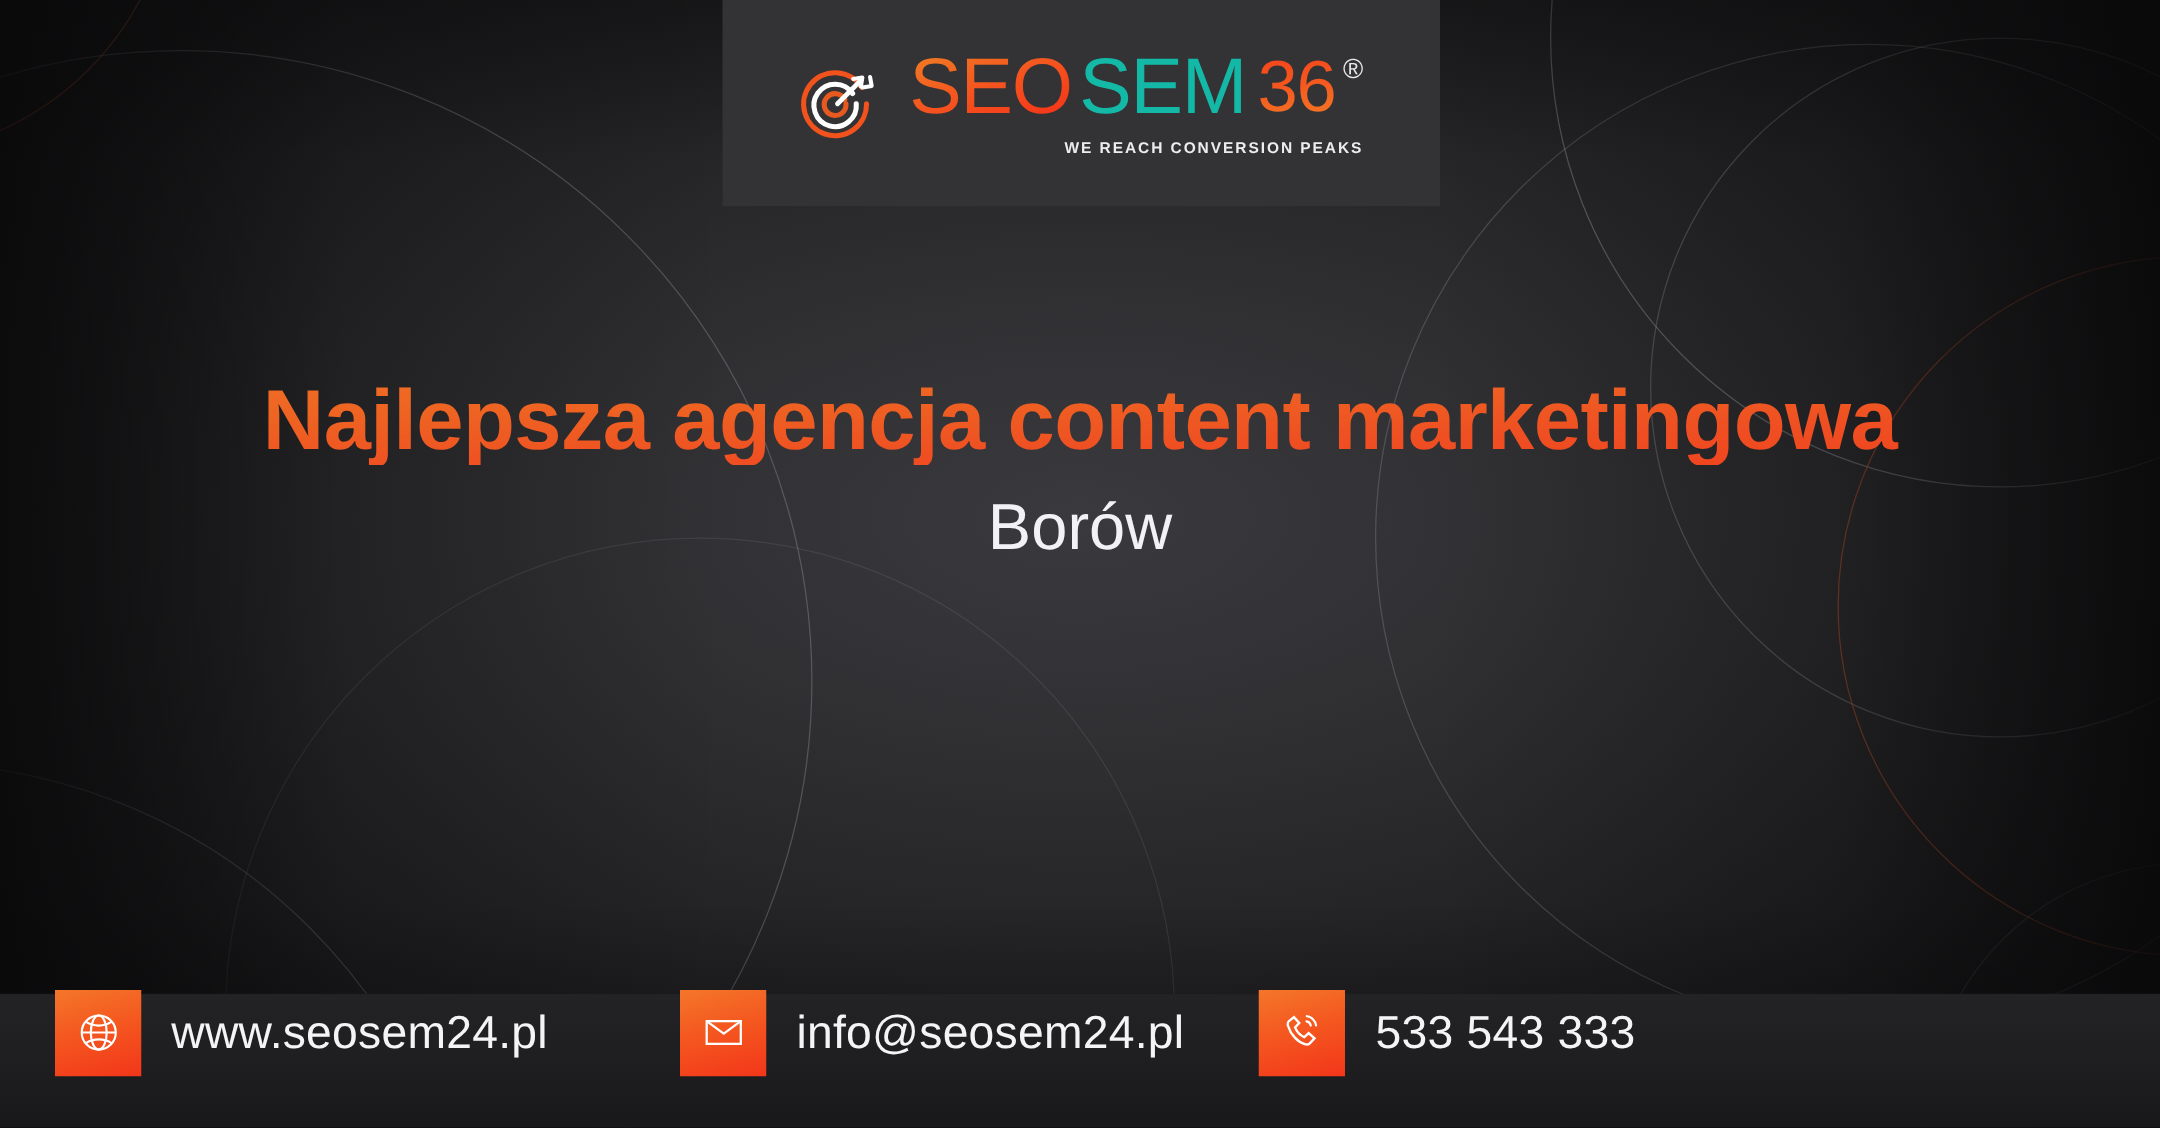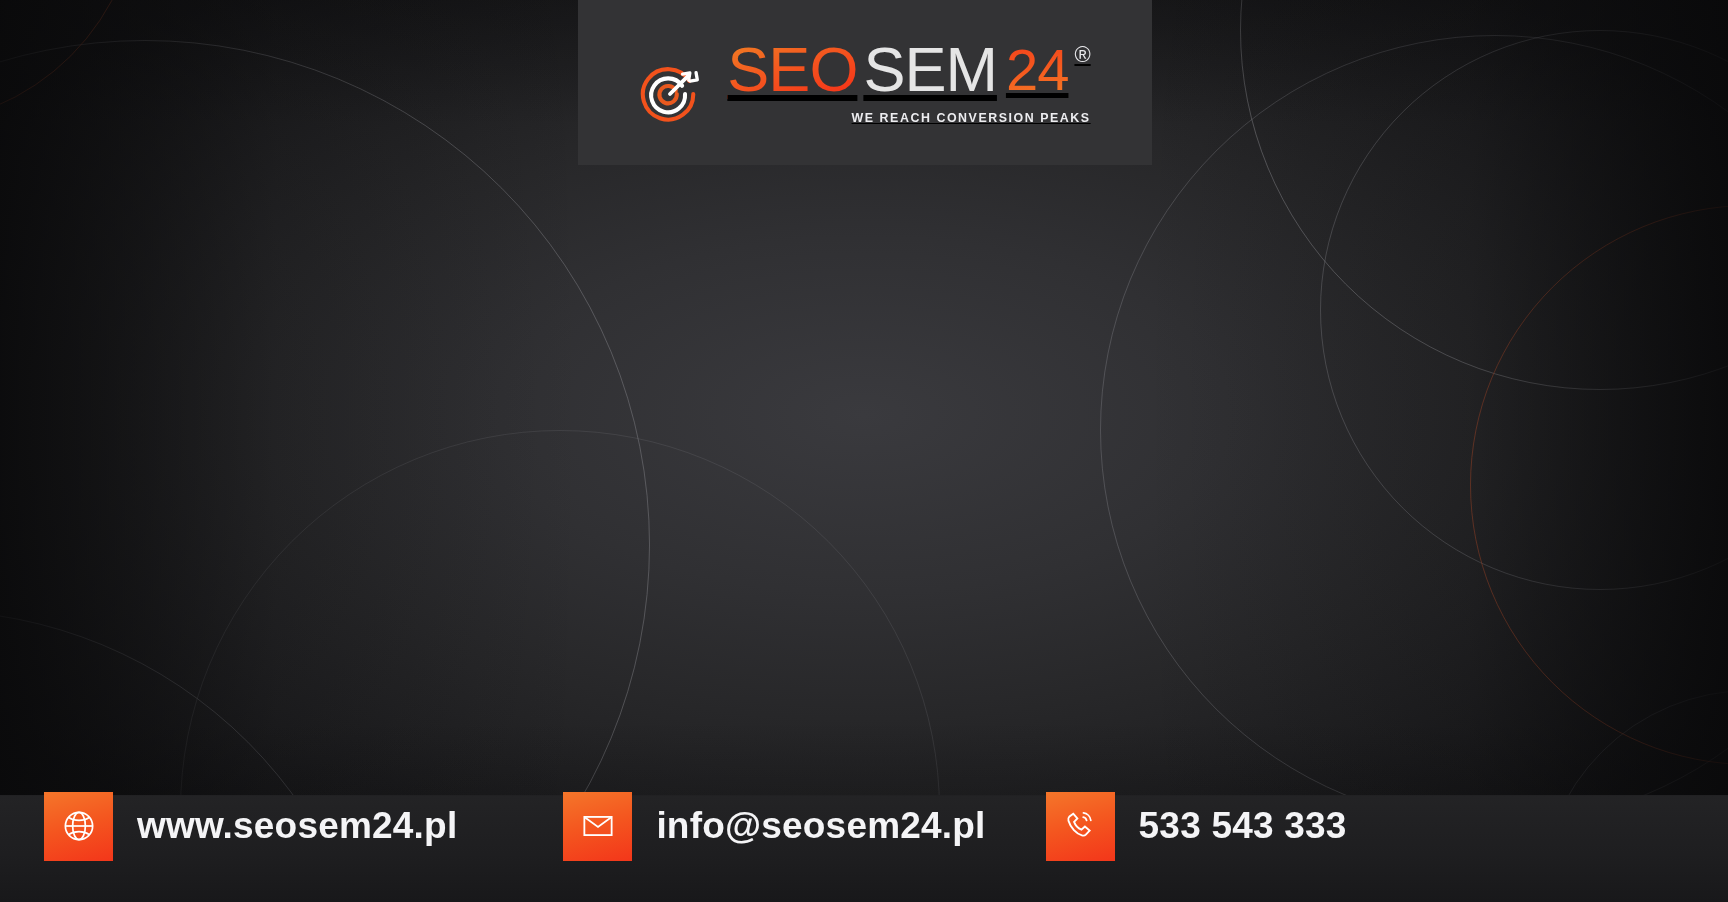--- a/index.html
+++ b/index.html
@@ -47,34 +47,34 @@
   .ring-gray-br    { left:1540px; top: 690px; width: 420px; height: 420px; border-width:1.5px; border-color:rgba(160,160,168,.22); }
 
   
   .logo-panel{
     position:absolute;
     left:578px; top:0; width:574px; height:165px;
     background:#333335;
     z-index:3;
     display:flex; align-items:center; justify-content:center;
   }
-  .logo-lockup{ display:flex; align-items:flex-end; gap:26px;text-decoration:underline; }
+  .logo-lockup{ display:flex; align-items:flex-start; gap:26px; }
 
   .logo-mark{ width:62px; height:62px; flex:none; margin-top:12px; }
 
   .logo-type{ display:flex; flex-direction:column; }
   .logo-words{ display:flex; align-items:flex-start; }
   .logo-seo{
     font-size:63px; font-weight:400; letter-spacing:-1px; line-height:.95;
     background:linear-gradient(160deg,#f08024 0%,#f4551f 48%,#f62e17 100%);
     -webkit-background-clip:text; background-clip:text; color:transparent;
   }
   .logo-sem{
     font-size:63px; font-weight:400; letter-spacing:-1px; line-height:.95;
-    color:#e5e5e5; margin-left:6px;
+    color:#14b8a6; margin-left:6px;
   }
   .logo-24{
     font-size:58px; font-weight:400; letter-spacing:-1px; line-height:1.02;
     margin-left:9px;
     background:linear-gradient(170deg,#f4411c 0%,#f5561e 45%,#f27d27 100%);
     -webkit-background-clip:text; background-clip:text; color:transparent;
   }
   .logo-reg{
     font-size:22px; color:#e9e9ec; margin-left:6px; margin-top:4px; line-height:1;
   }
@@ -124,21 +124,21 @@
   .c-tel  { margin-left:60px; }
 
   .icon-tile{
     width:69px; height:69px; flex:none;
     background:linear-gradient(165deg,#f4762a 0%,#f4561f 48%,#f3361a 100%);
     display:flex; align-items:center; justify-content:center;
   }
   .icon-tile svg{ display:block; }
   .contact-text{
     color:#f4f4f6;
-    font-size:37px; font-weight:700; letter-spacing:.2px;
+    font-size:37px; font-weight:400; letter-spacing:.2px;
     white-space:nowrap;
   }
 </style>
 </head>
 <body>
 
 <div class="stage">
 
   <div class="deco">
     <div class="ring ring-gray-left"></div>
@@ -163,29 +163,33 @@
           <path d="M32 32 51.5 12.5" stroke="#ffffff" stroke-width="4" stroke-linecap="round"></path>
           <path d="M45 11.5l7.5-1.2-1.2 7.5" stroke="#ffffff" stroke-width="3.4" stroke-linecap="round" stroke-linejoin="round"></path>
           <path d="M52.8 18.6l7.4-1.3-1.3-7.4" stroke="#ffffff" stroke-width="3.4" stroke-linecap="round" stroke-linejoin="round"></path>
         </svg>
       </span>
 
       <div class="logo-type">
         <div class="logo-words">
           <span class="logo-seo">SEO</span>
           <span class="logo-sem">SEM</span>
-          <span class="logo-24">24</span>
+          <span class="logo-24">36</span>
           <span class="logo-reg">®</span>
         </div>
         <div class="logo-tagline">WE REACH CONVERSION PEAKS</div>
       </div>
 
     </div>
   </div>
 
+  <div class="headline-wrap">
+    <div class="headline">Najlepsza agencja content marketingowa</div>
+    <div class="subhead">Borów</div>
+  </div>
 
   <div class="footer-band"></div>
 
   <div class="footer-row">
 
     <div class="contact c-web">
       <span class="icon-tile">
         <svg viewBox="0 0 44 44" width="40" height="40" fill="none" stroke="#ffffff" stroke-width="1.9">
           <circle cx="22" cy="22" r="15"></circle>
           <ellipse cx="22" cy="22" rx="7" ry="15"></ellipse>

